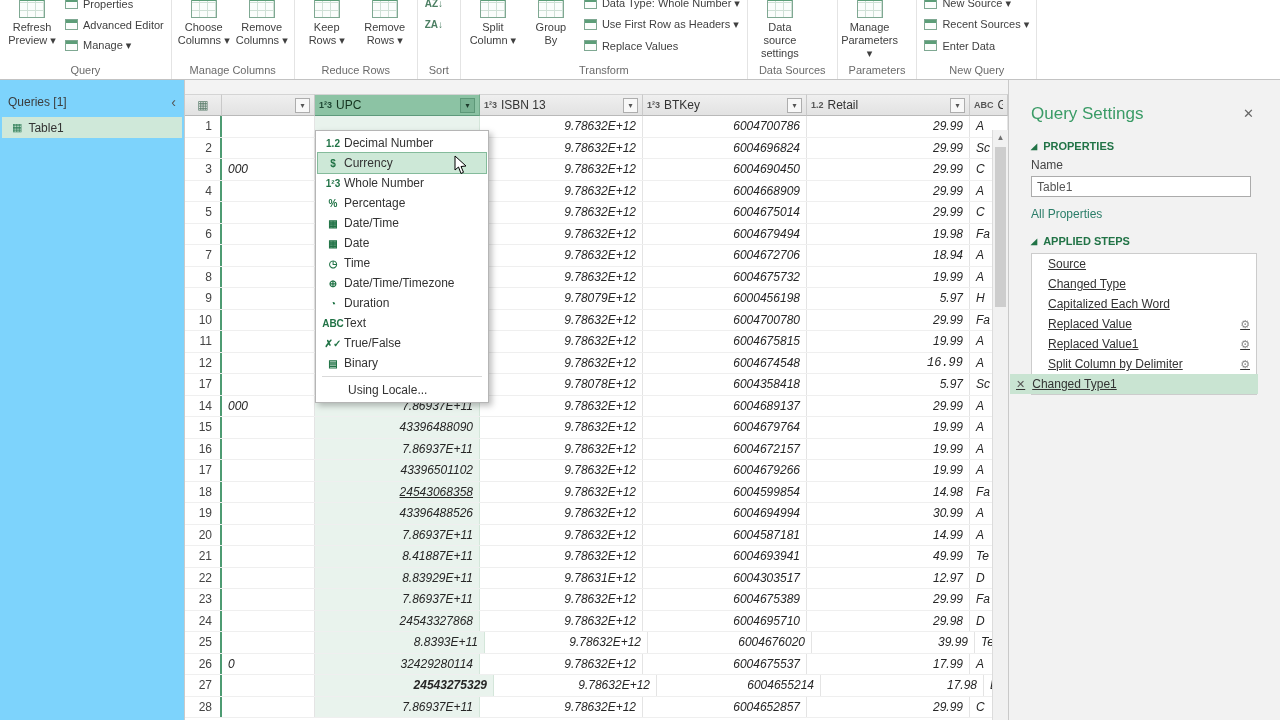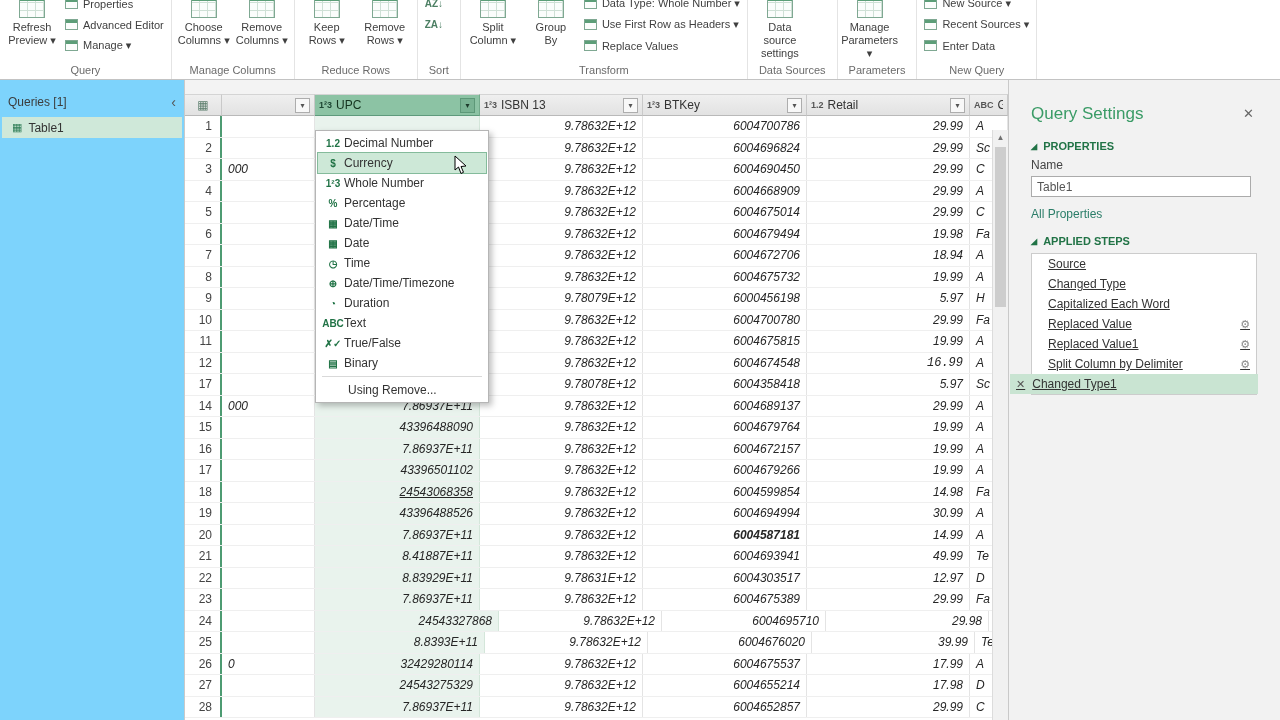--- a/index.html
+++ b/index.html
@@ -460,21 +460,21 @@
             <div class="gc num" style="width: 163px;">9.78632E+12</div>
             <div class="gc num" style="width: 164px;">6004694994</div>
             <div class="gc num" style="width: 163px;">30.99</div>
             <div class="gc col-g" style="width: 38px;">A</div>
           </div>
           <div class="grid-row">
             <div class="gc rownum">20</div>
             <div class="gc col-a" style="width: 93px;"></div>
             <div class="gc num selcol" style="width: 165px;">7.86937E+11</div>
             <div class="gc num" style="width: 163px;">9.78632E+12</div>
-            <div class="gc num" style="width: 164px; font-weight: bold;">6004587181</div>
+            <div class="gc num" style="width: 164px;">6004587181</div>
             <div class="gc num" style="width: 163px;">14.99</div>
             <div class="gc col-g" style="width: 38px;">A</div>
           </div>
           <div class="grid-row">
             <div class="gc rownum">21</div>
             <div class="gc col-a" style="width: 93px;"></div>
             <div class="gc num selcol" style="width: 165px;">8.41887E+11</div>
             <div class="gc num" style="width: 163px;">9.78632E+12</div>
             <div class="gc num" style="width: 164px;">6004693941</div>
             <div class="gc num" style="width: 163px;">49.99</div>
@@ -494,21 +494,21 @@
             <div class="gc col-a" style="width: 93px;"></div>
             <div class="gc num selcol" style="width: 165px;">7.86937E+11</div>
             <div class="gc num" style="width: 163px;">9.78632E+12</div>
             <div class="gc num" style="width: 164px;">6004675389</div>
             <div class="gc num" style="width: 163px;">29.99</div>
             <div class="gc col-g" style="width: 38px;">Fa</div>
           </div>
           <div class="grid-row">
             <div class="gc rownum">24</div>
             <div class="gc col-a" style="width: 93px;"></div>
-            <div class="gc num selcol" style="width: 184px; padding-left: 37px;">24543327868</div>
+            <div class="gc num selcol" style="width: 165px; padding-left: 37px;">24543327868</div>
             <div class="gc num" style="width: 163px;">9.78632E+12</div>
             <div class="gc num" style="width: 164px;">6004695710</div>
             <div class="gc num" style="width: 163px;">29.98</div>
             <div class="gc col-g" style="width: 38px;">D</div>
           </div>
           <div class="grid-row">
             <div class="gc rownum">25</div>
             <div class="gc col-a" style="width: 93px;"></div>
             <div class="gc num selcol" style="width: 170px;">8.8393E+11</div>
             <div class="gc num" style="width: 163px;">9.78632E+12</div>
@@ -521,21 +521,21 @@
             <div class="gc col-a" style="width: 93px;">0</div>
             <div class="gc num selcol" style="width: 165px;">32429280114</div>
             <div class="gc num" style="width: 163px;">9.78632E+12</div>
             <div class="gc num" style="width: 164px;">6004675537</div>
             <div class="gc num" style="width: 163px;">17.99</div>
             <div class="gc col-g" style="width: 38px;">A</div>
           </div>
           <div class="grid-row">
             <div class="gc rownum">27</div>
             <div class="gc col-a" style="width: 93px;"></div>
-            <div class="gc num selcol" style="width: 165px;">24543275329</div>
+            <div class="gc num selcol" style="width: 179px; font-weight: bold;">24543275329</div>
             <div class="gc num" style="width: 163px;">9.78632E+12</div>
             <div class="gc num" style="width: 164px;">6004655214</div>
             <div class="gc num" style="width: 163px;">17.98</div>
             <div class="gc col-g" style="width: 38px;">D</div>
           </div>
           <div class="grid-row">
             <div class="gc rownum">28</div>
             <div class="gc col-a" style="width: 93px;"></div>
             <div class="gc num selcol" style="width: 165px;">7.86937E+11</div>
             <div class="gc num" style="width: 163px;">9.78632E+12</div>
@@ -591,21 +591,21 @@
               <span class="tm-ico">✗✓</span>
               <span class="tm-label">True/False</span>
             </div>
             <div class="tm-item">
               <span class="tm-ico">▤</span>
               <span class="tm-label">Binary</span>
             </div>
           </div>
         <div class="tm-sep"></div>
         <div class="tm-item tm-locale">
-          <span class="tm-label">Using Remove...</span>
+          <span class="tm-label">Using Locale...</span>
         </div>
         <span class="cursor-ptr">
           <svg width="14" height="20" viewBox="0 0 14 20">
             <path d="M1 1 L1 15 L4.5 12 L7 18.5 L9.5 17.3 L7 11.5 L12 11 Z" fill="#ffffff" stroke="#000000" stroke-width="1"></path>
           </svg>
         </span>
       </div>
 
       <div class="vscroll">
         <div class="vs-up">▲</div>

